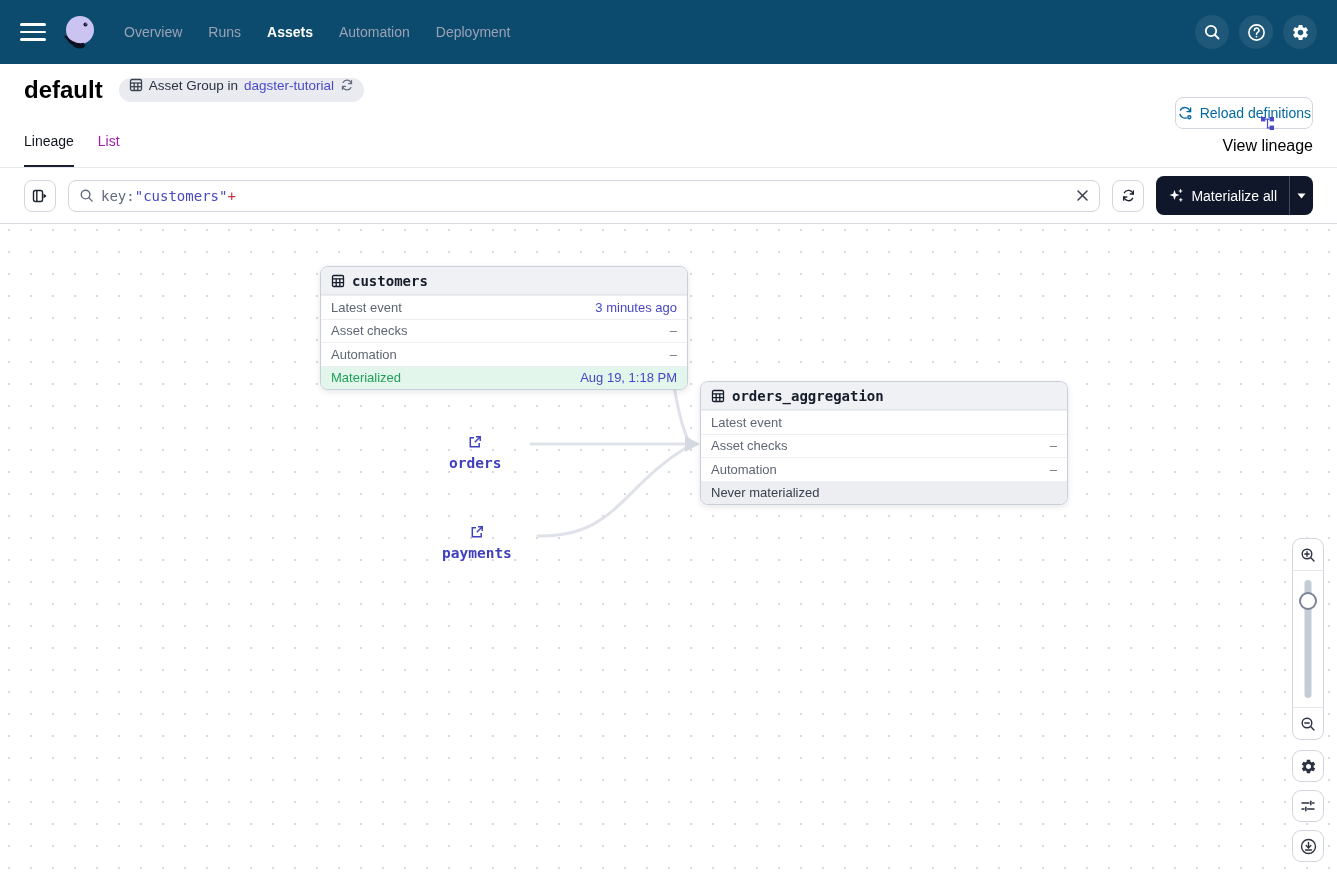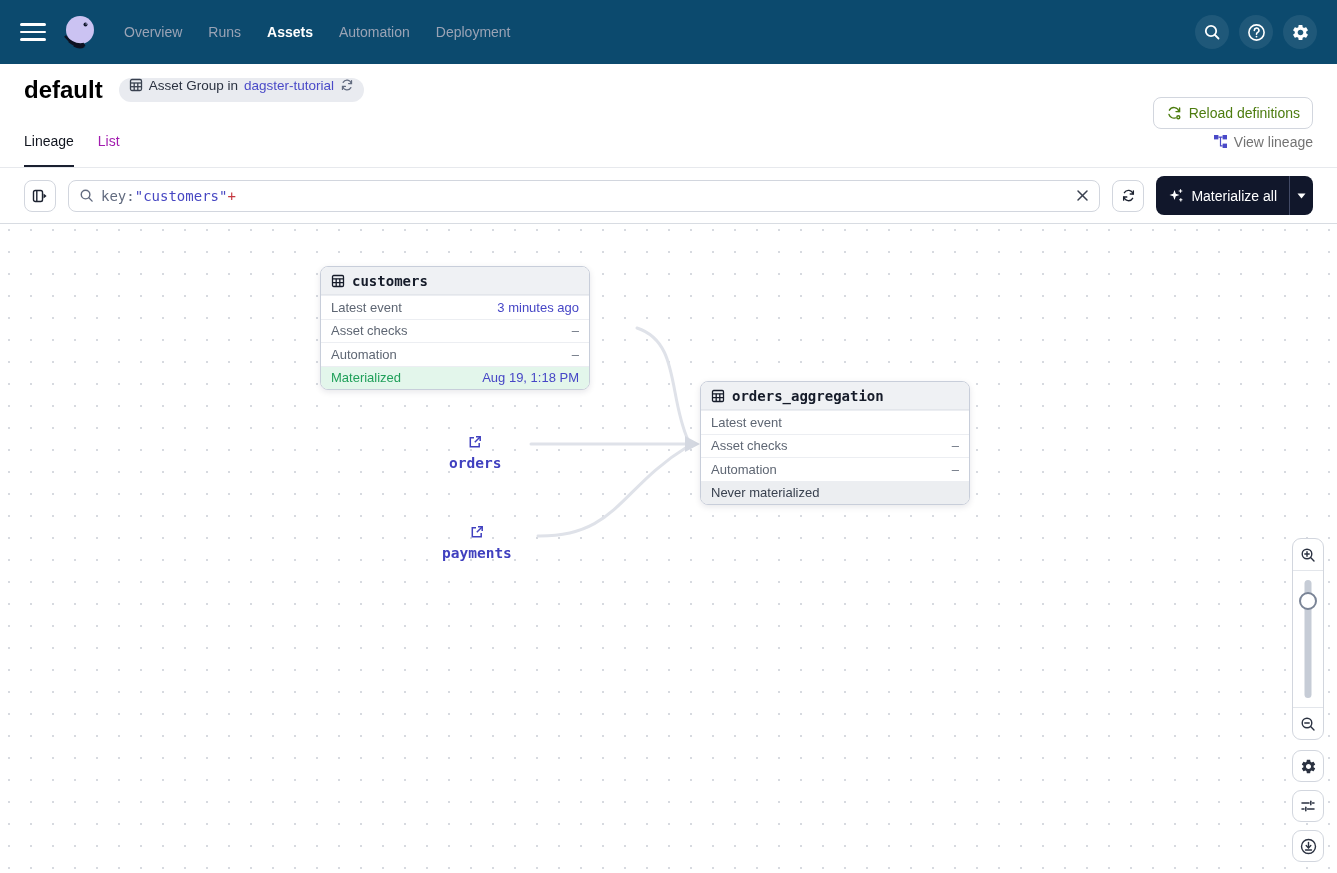--- a/index.html
+++ b/index.html
@@ -16,48 +16,48 @@
   .navlink { color:#9AA3B5; font-size:14px; cursor:pointer; }
   .navlink.active { color:#fff; font-weight:700; }
   .nav-spacer { flex:1; }
   .nav-iconbtn { width:34px; height:34px; border-radius:50%; background:rgba(255,255,255,0.08); display:flex; align-items:center; justify-content:center; margin-left:10px; cursor:pointer; color:#fff; }
 
   
   .pagehead { height:52px; display:flex; align-items:center; padding:0 24px; flex:none; background:#fff; }
   .pagehead-title { font-size:24px; font-weight:700; color:#000000; }
   .group-badge { margin-left:16px; height:24px; background:#E9EBF0; border-radius:12px; display:flex; align-items:flex-start; gap:6px; padding:0 10px; font-size:13.5px; color:#2A3140; }
   .group-badge a { color:#4A4AC8; text-decoration:none; cursor:pointer; }
-  .reload-btn { margin-left:auto; height:32px; border:1px solid #D2D6DE; border-radius:8px; background:#fff; display:flex; align-items:center; gap:7px; padding:0 12px; font-size:14px; color:#4d7c0f; cursor:pointer;margin-top:46px; }
+  .reload-btn { margin-left:auto; height:32px; border:1px solid #D2D6DE; border-radius:8px; background:#fff; display:flex; align-items:center; gap:7px; padding:0 1px; font-size:14px; color:#0369a1; cursor:pointer;margin-top:46px; }
 
   
   .tabsrow { height:52px; display:flex; align-items:stretch; padding:0 24px; border-bottom:1px solid #E7E9ED; flex:none; }
   .tab { display:flex; align-items:center; font-size:14px; margin-right:24px; cursor:pointer; border-bottom:2px solid transparent; color:#a21caf; }
   .tab.active { font-weight:400; color:#11151F; border-bottom-color:#1A2030; }
-  .view-lineage { margin-left:auto; display:flex; align-items:center; gap:6px; color:#737373; font-size:14px; cursor:pointer; }
+  .view-lineage { margin-left:auto; display:flex; align-items:center; gap:6px; color:#000000; font-size:16px; cursor:pointer;flex-direction:column; }
 
   
   .toolbar { height:56px; display:flex; align-items:center; gap:12px; padding:0 24px; border-bottom:1px solid #D8DCE2; flex:none; background:#fff; }
   .sq-btn { width:32px; height:32px; flex:none; border:1px solid #D2D6DE; border-radius:8px; background:#fff; display:flex; align-items:center; justify-content:center; cursor:pointer; color:#1C2230; }
   .searchbox { flex:1; height:32px; border:1px solid #D2D6DE; border-radius:8px; display:flex; align-items:center; padding:0 10px; gap:7px; cursor:text; background:#fff; }
   .searchbox .query { font-size:14px; letter-spacing:0; }
   .q-key { color:#626B7F; }
   .q-val { color:#4747C2; }
   .q-plus { color:#C5383F; }
   .search-clear { margin-left:auto; color:#3A4150; cursor:pointer; display:flex; align-items:center; }
   .split-btn { height:39px; display:flex; align-items:stretch; background:#11172B; border-radius:8px; overflow:hidden; flex:none; cursor:pointer; }
   .split-main { display:flex; align-items:center; gap:7px; color:#fff; font-size:14px; font-weight:500; padding:0 12px; }
   .split-caret { width:24px; display:flex; align-items:center; justify-content:center; border-left:1px solid #424A66; color:#fff; }
 
   
   .graph { position:relative; flex:1; background:#fff;
     background-image:radial-gradient(#D7DAE0 1.1px, transparent 1.2px);
     background-size:22px 22px; background-position:20px 17px; overflow:hidden; }
   .edges { position:absolute; left:0; top:0; pointer-events:none; }
 
-  .asset-card { position:absolute; width:270px; background:#fff; border:1px solid #C8CEDA; border-radius:8px; box-shadow:0 2px 6px rgba(16,22,46,0.10); overflow:hidden; cursor:pointer;text-align:center; }
+  .asset-card { position:absolute; width:368px; background:#fff; border:1px solid #C8CEDA; border-radius:8px; box-shadow:0 2px 6px rgba(16,22,46,0.10); overflow:hidden; cursor:pointer;text-align:center; }
   .card-head { height:28px; background:#EFF1F4; display:flex; align-items:center; gap:7px; padding:0 10px; border-bottom:1px solid #E3E6EB; }
   .card-head .name { font-size:14px; font-weight:700; color:#161C2A; }
   .card-row { height:23.5px; display:flex; align-items:center; justify-content:space-between; padding:0 10px; font-size:13px; border-top:1px solid #ECEEF2; }
   .card-row:first-of-type { border-top:none; }
   .row-label { color:#5E6673; }
   .row-value { color:#6B7380; }
   .row-value.link { color:#4646C6; cursor:pointer; }
   .status-success { background:#E3F6EB; }
   .status-success .row-label { color:#20A05A; }
   .status-neutral { background:#ECEEF1; }

